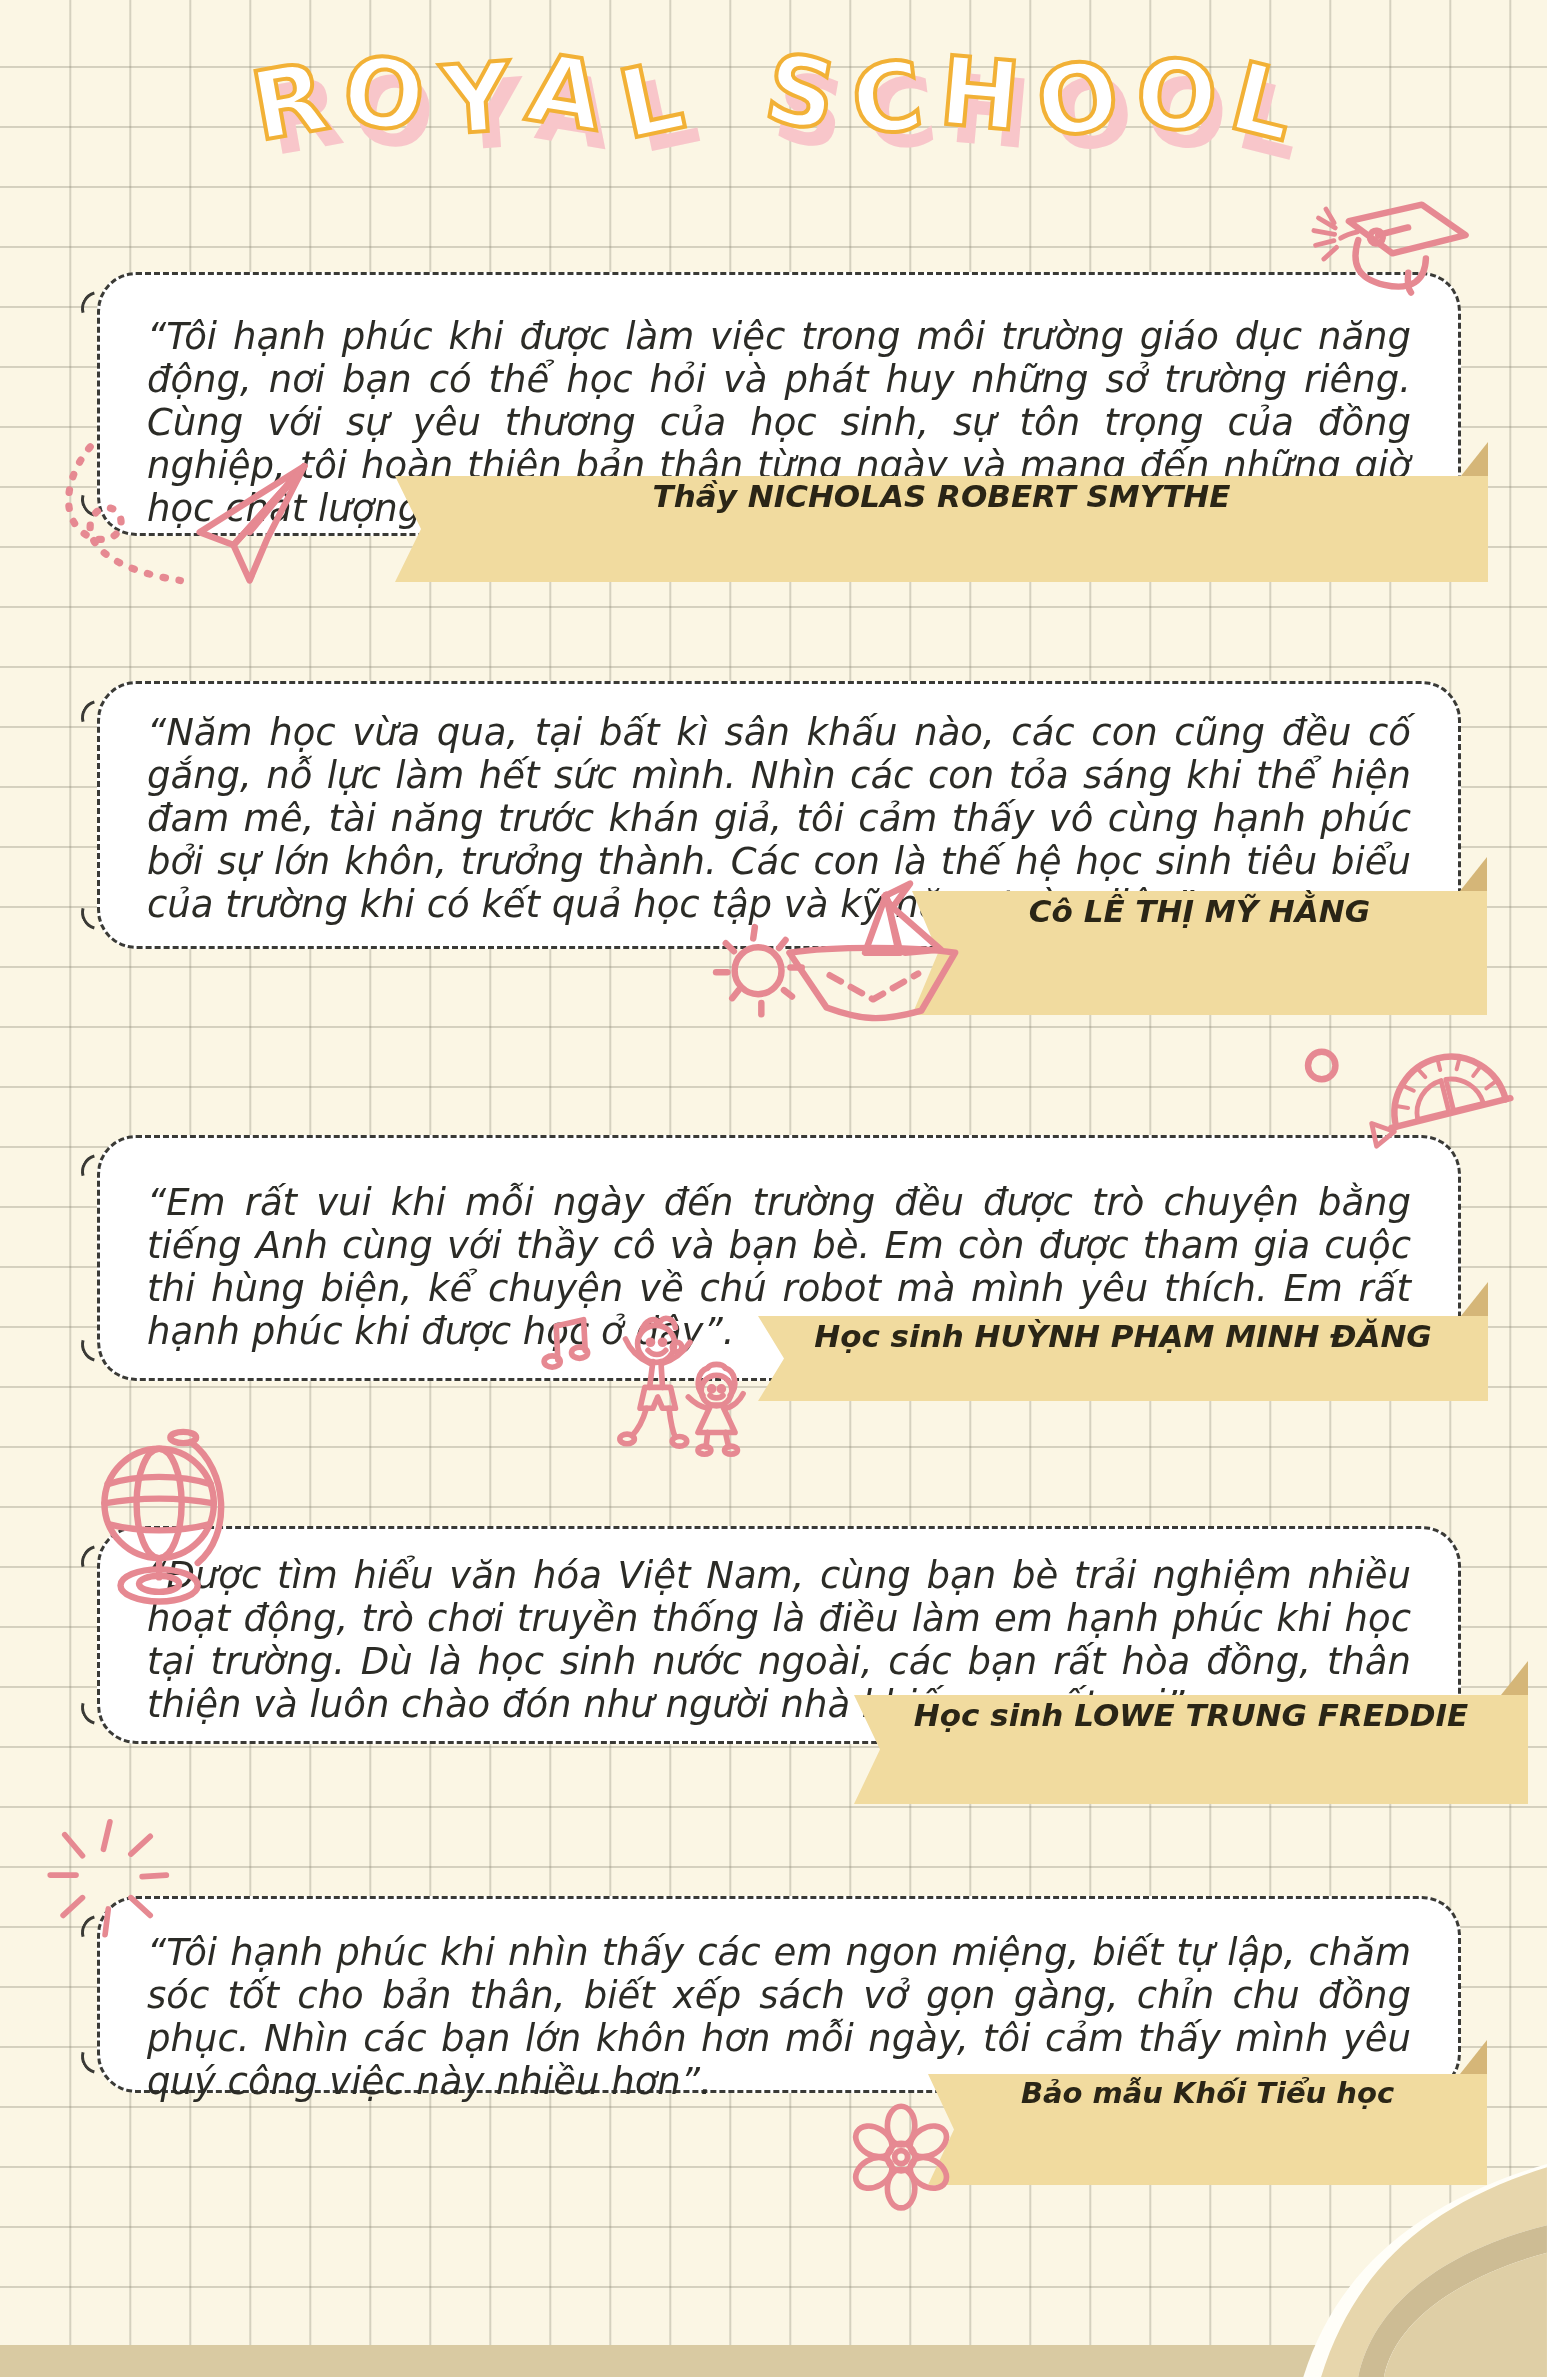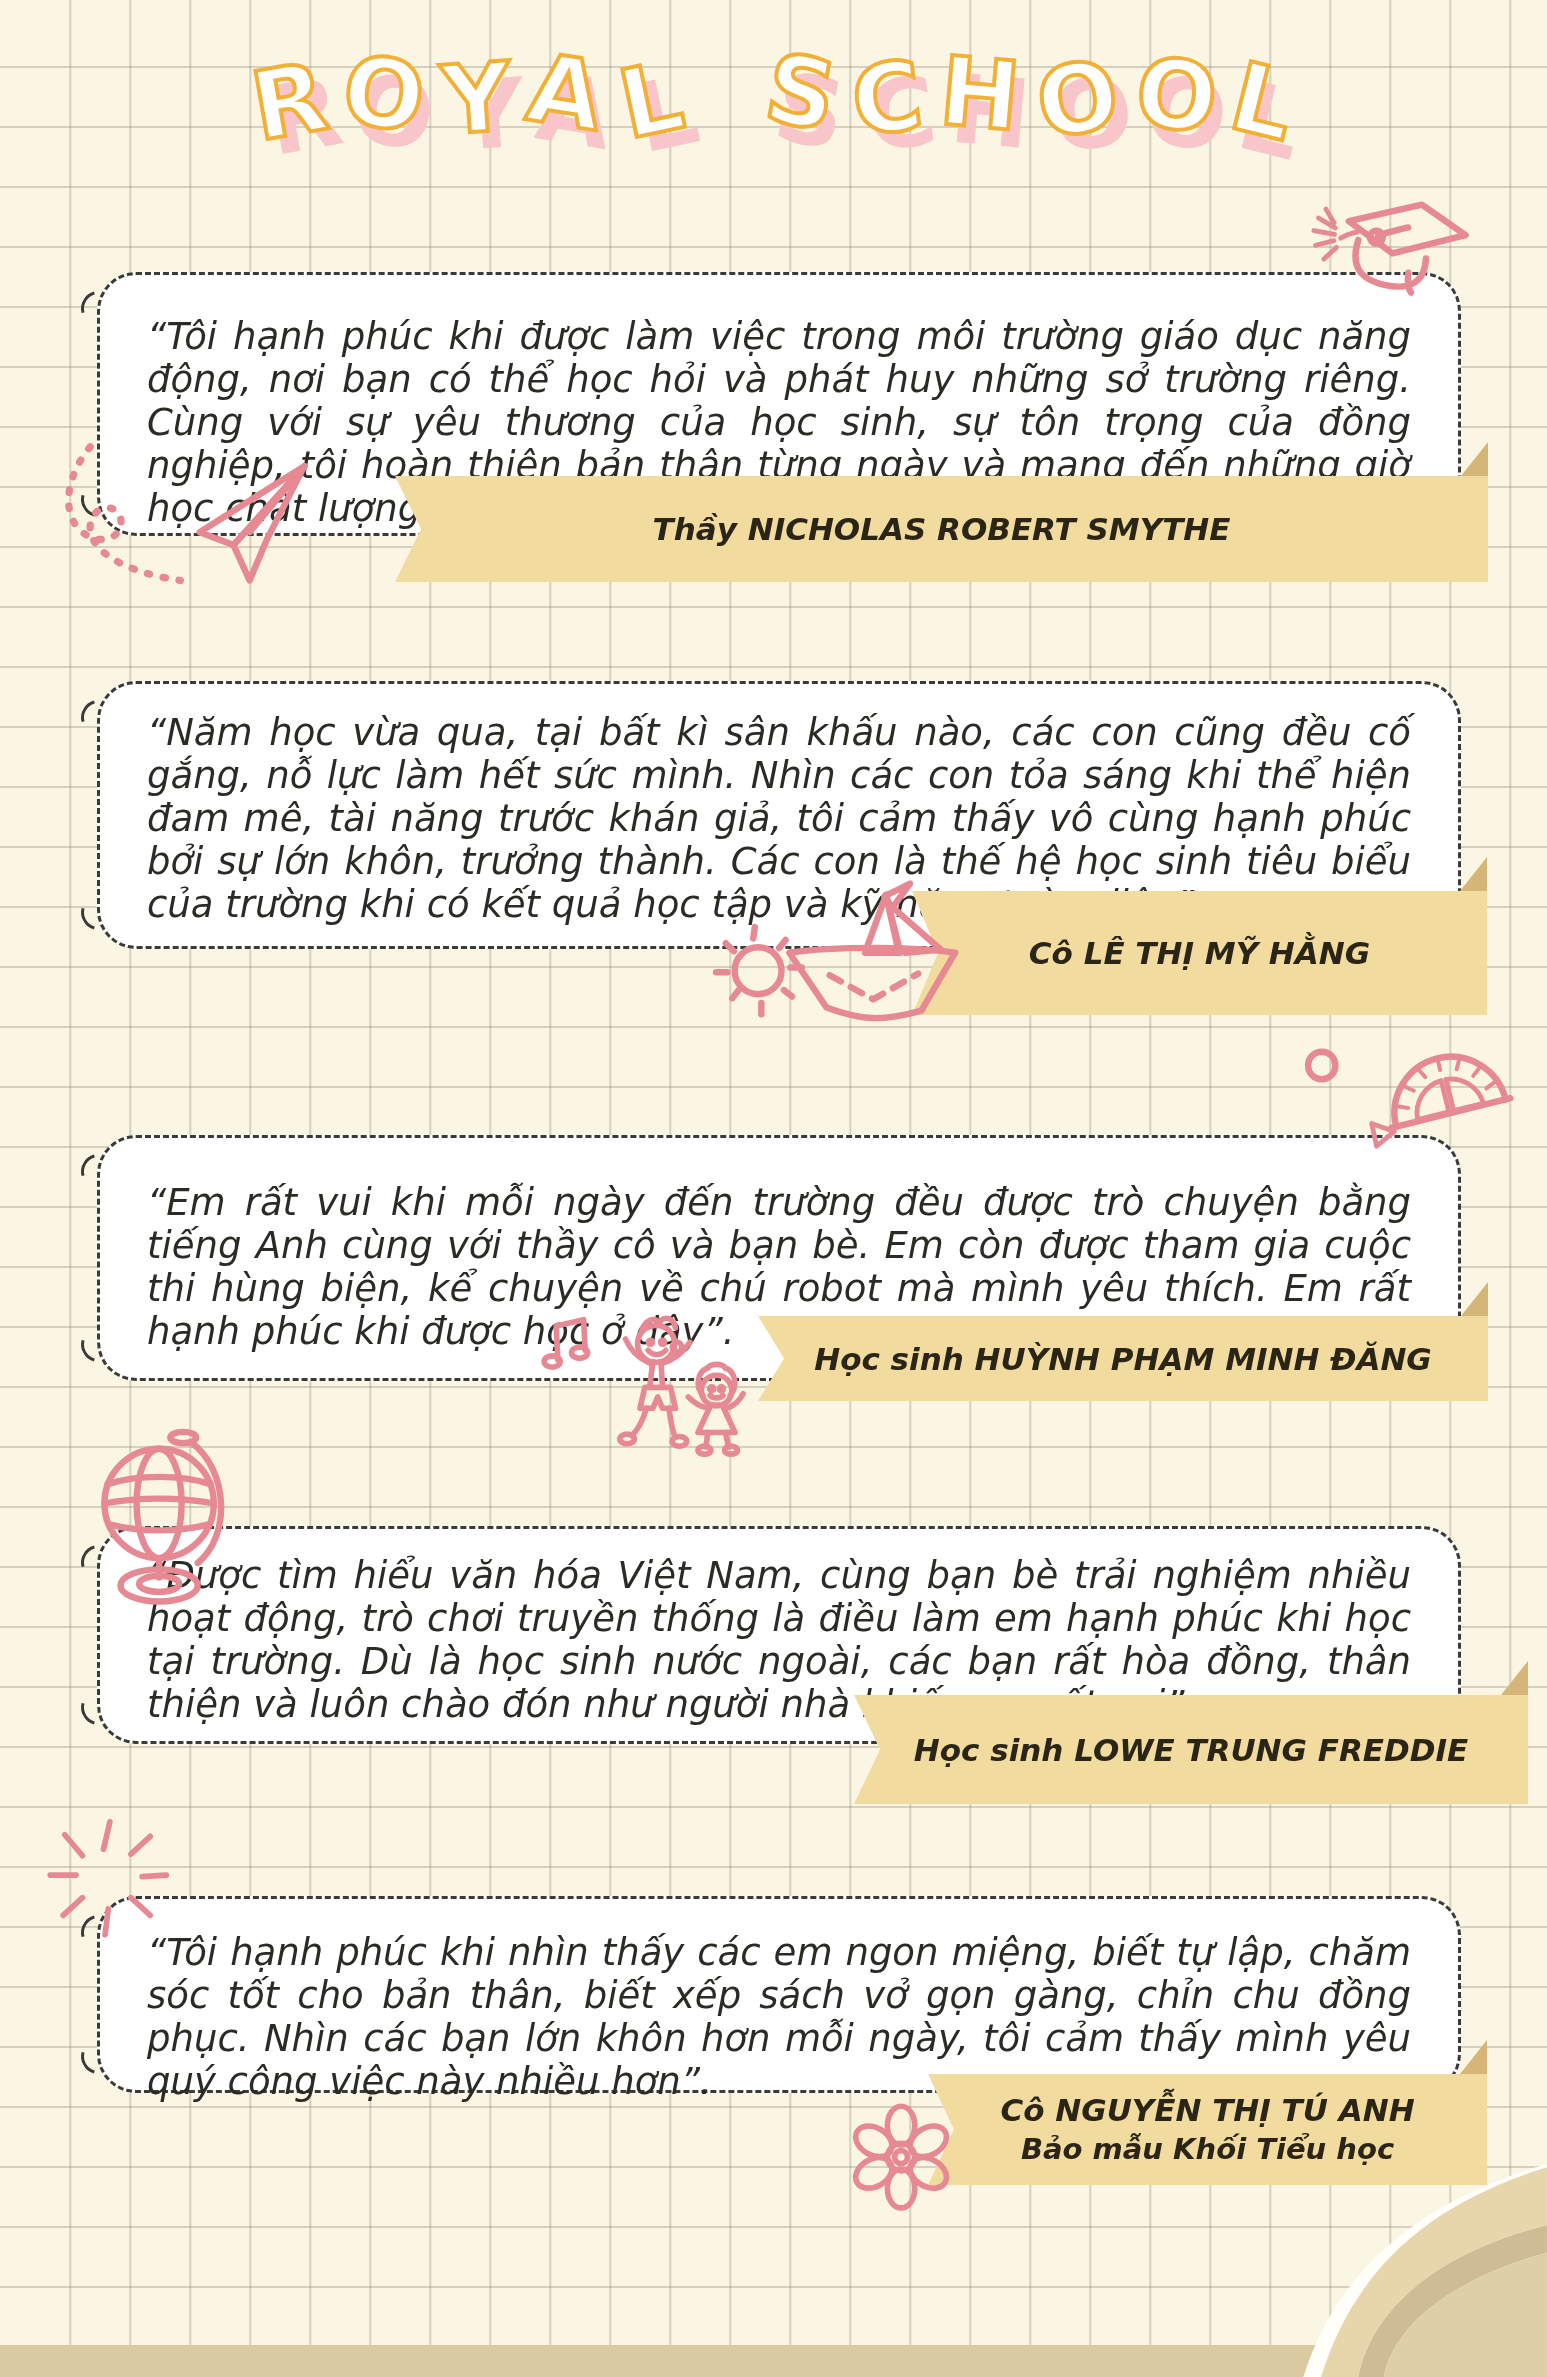--- a/index.html
+++ b/index.html
@@ -48,21 +48,21 @@
     border-left-color:#3A3A36;
   }
   .qbox::before{left:-19.3px;top:16px;transform:rotate(30deg);}
   .qbox::after{left:-19.3px;bottom:16px;transform:rotate(-30deg);}
   #qbox1{top:272px;height:264px;padding-top:40px;}
   #qbox2{top:681px;height:268px;padding-top:27px;}
   #qbox3{top:1135px;height:246px;padding-top:43px;}
   #qbox4{top:1526px;height:218px;padding-top:25px;}
   #qbox5{top:1896px;height:197px;padding-top:32px;}
   
-  .banner{position:absolute;z-index:4;display:flex;align-items:center;justify-content:center;}
+  .banner{position:absolute;z-index:4;display:flex;justify-content:center;}
   .banner .bg{
     position:absolute;inset:0;background:#F1DB9F;
     clip-path:polygon(0 0,100% 0,100% 100%,0 100%,26px 50%);
   }
   .banner .fold{
     position:absolute;top:-34px;right:0;width:27px;height:34px;
     background:#D5B678;
     clip-path:polygon(100% 0,100% 100%,0 100%);
   }
   .banner .txt{
@@ -133,21 +133,20 @@
   </div>
 </div>
 
 <div class="qbox" id="qbox5">
   <div class="qtext">“Tôi hạnh phúc khi nhìn thấy các em ngon miệng, biết tự lập, chăm sóc tốt cho bản thân, biết xếp sách vở gọn gàng, chỉn chu đồng phục. Nhìn các bạn lớn khôn hơn mỗi ngày, tôi cảm thấy mình yêu quý công việc này nhiều hơn”.</div>
 </div>
 <div class="banner" id="banner5">
   <div class="fold"></div>
   <div class="bg"></div>
   <div class="txt">
-    <div class="bname">Cô NGUYỄN THỊ TÚ ANH</div>
     <div class="brole">Bảo mẫu Khối Tiểu học</div>
   </div>
 </div>
 
 <div class="doodle" style="left:1304px;top:190px;transform:rotate(6deg);">
   <svg width="169" height="125" viewBox="0 0 210 155">
     <g class="pk" stroke-width="8">
       <path d="M52,44 L140,14 L198,46 L110,78 Z"></path>
       <path d="M126,44 C110,50 98,54 90,58"></path>
       <circle cx="88" cy="60" r="8"></circle>

